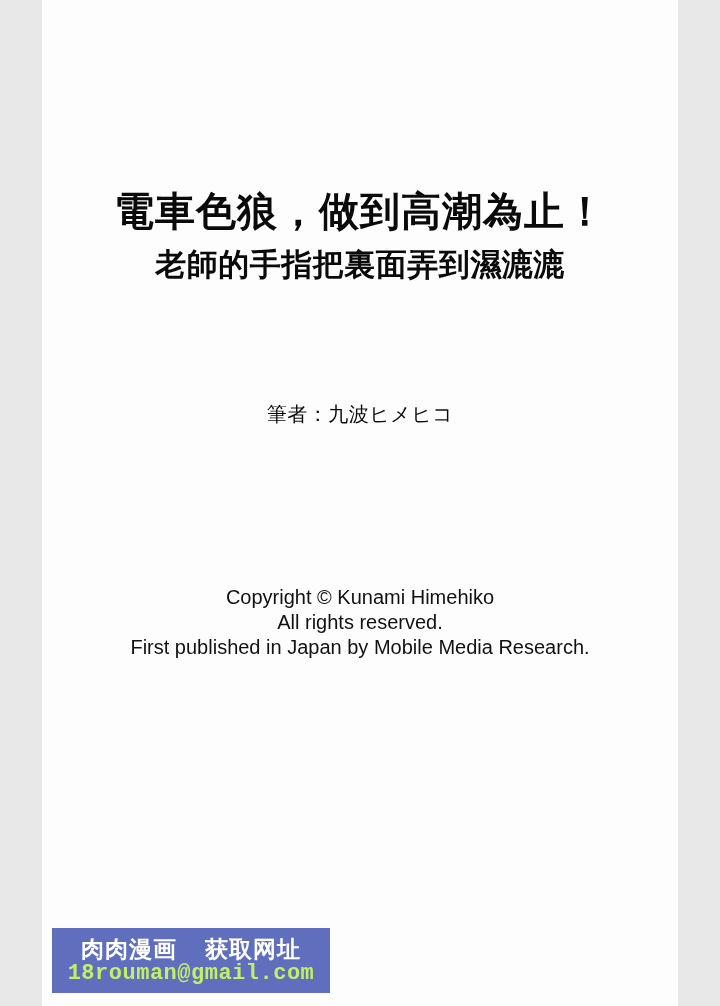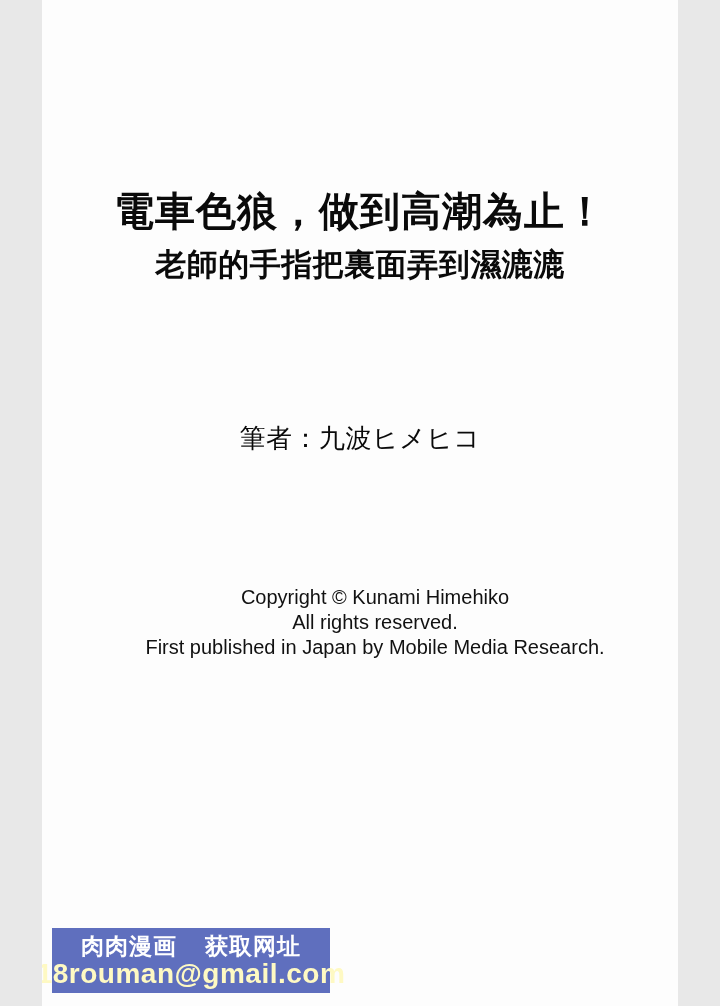--- a/index.html
+++ b/index.html
@@ -35,36 +35,35 @@
     font-size: 31px;
     font-weight: 600;
     letter-spacing: 0.5px;
   }
   .volume {
     top: 331px;
     font-size: 27px;
     font-weight: 400;
   }
   .author {
-    top: 421px;
-    font-size: 26px;
+    top: 401px;
+    font-size: 20px;
     font-weight: 500;
     letter-spacing: 0.5px;
   }
   .copyright-block {
     position: absolute;
     top: 585px;
     left: 0;
     width: 100%;
     text-align: center;
     font-size: 20px;
     line-height: 25px;
     font-weight: 400;
     color: #111111;
-    padding-left: 15px;
   }
   .copyright-block div {
     white-space: nowrap;
   }
   .watermark-banner {
     position: absolute;
     left: 10px;
     top: 928px;
     width: 278px;
     height: 65px;
@@ -79,23 +78,23 @@
     display: flex;
     gap: 28px;
     color: #ffffff;
     font-size: 23px;
     font-weight: 700;
     letter-spacing: 1px;
     line-height: 1;
     margin-top: 2px;
   }
   .watermark-line2 {
-    color: #fef9c3;
-    font-family: Liberation Sans, sans-serif;
-    font-size: 28px;
+    color: #bef264;
+    font-family: Liberation Mono, monospace;
+    font-size: 22px;
     font-weight: 700;
     line-height: 1.05;
     letter-spacing: 0.5px;
   }
 </style>
 </head>
 <body>
 
 <div id="page">
 

